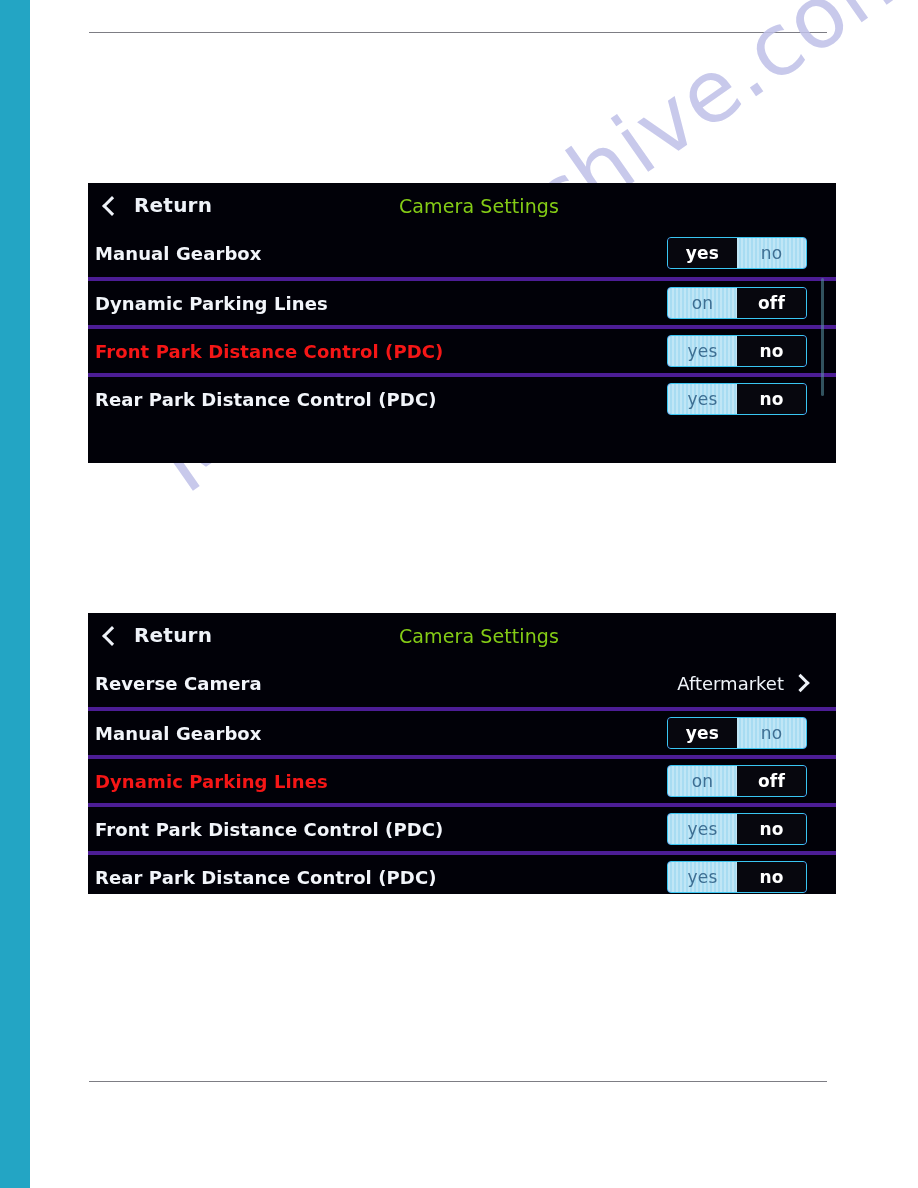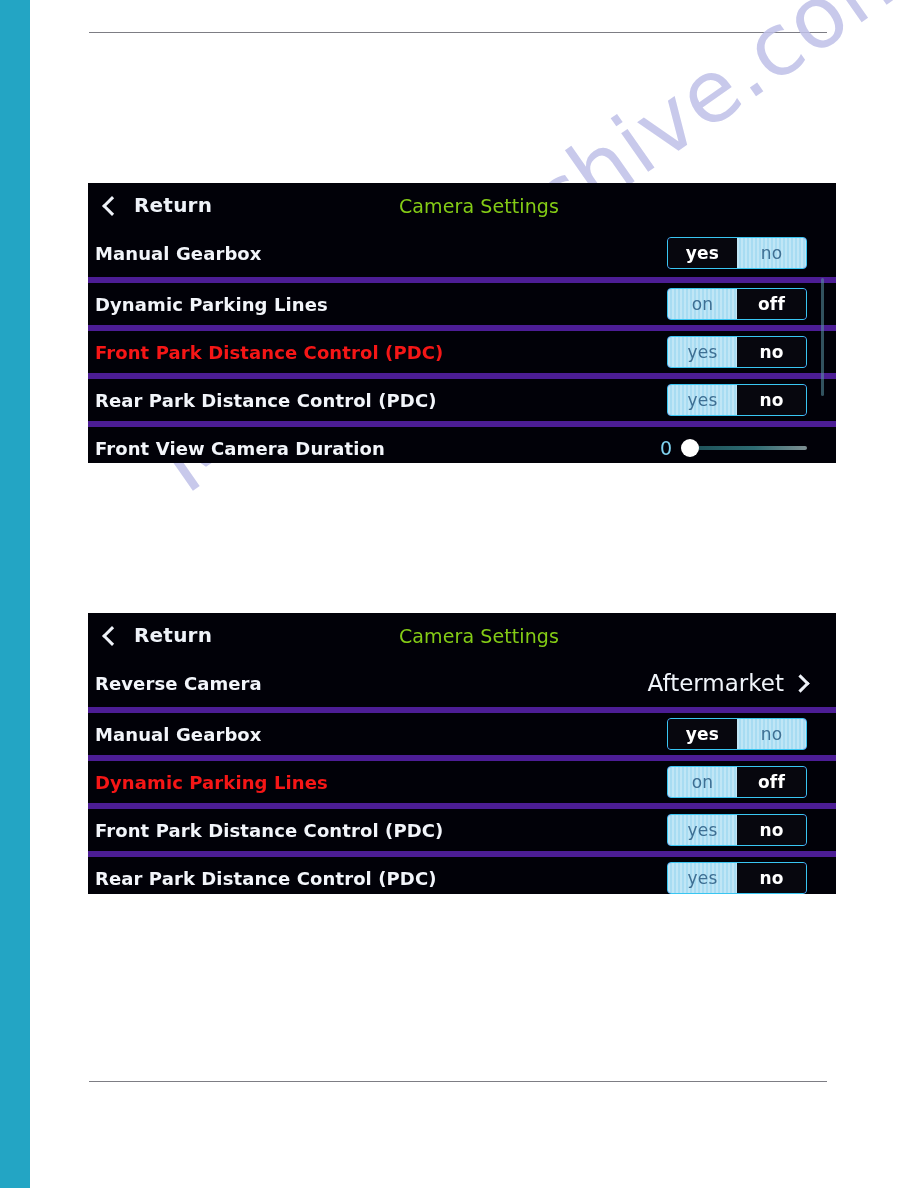--- a/index.html
+++ b/index.html
@@ -107,21 +107,21 @@
     font-weight: 400;
     color: #84cc16;
     letter-spacing: .1px;
   }
 
   .rows { position: relative; }
 
   .row {
     position: relative;
     height: 48px;
-    border-top: 6px solid #4c1d95;
+    border-top: 4px solid #4c1d95;
     display: flex;
     align-items: center;
     box-sizing: border-box;
   }
   .row:first-child { border-top: none; }
 
   .row-label {
     margin-left: 7px;
     font-family: "DejaVu Sans", sans-serif;
     font-size: 18px;
@@ -214,21 +214,21 @@
   }
 
   
   .value-link {
     display: flex;
     align-items: center;
     gap: 10px;
   }
   .value-text {
     font-family: "DejaVu Sans", sans-serif;
-    font-size: 23px;
+    font-size: 18px;
     font-weight: 400;
     color: #f0f4fa;
   }
   .chev-right {
     display: inline-block;
     width: 10px;
     height: 10px;
     border-right: 3.2px solid #eef2f8;
     border-bottom: 3.2px solid #eef2f8;
     transform: rotate(-45deg);
@@ -290,32 +290,20 @@
               <div class="seg on">no</div>
             </div>
           </div>
         </div>
         <div class="row">
           <div class="row-label">Rear Park Distance Control (PDC)</div>
           <div class="row-control">
             <div class="toggle">
               <div class="seg off">yes</div>
               <div class="seg on">no</div>
-            </div>
-          </div>
-        </div>
-        <div class="row">
-          <div class="row-label">Front View Camera Duration</div>
-          <div class="row-control">
-            <div class="slider-wrap">
-              <div class="slider-value">0</div>
-              <div class="slider-track-box">
-                <div class="slider-track"></div>
-                <div class="slider-knob" style="left: 0%;"></div>
-              </div>
             </div>
           </div>
         </div>
       </div>
       <div class="scroll-hint" style="top: 95px; height: 118px;"></div>
     </div>
   <div class="screen" id="screen-2">
       <div class="screen-header">
         <div class="return-btn">
           <span class="chev-left"></span>

